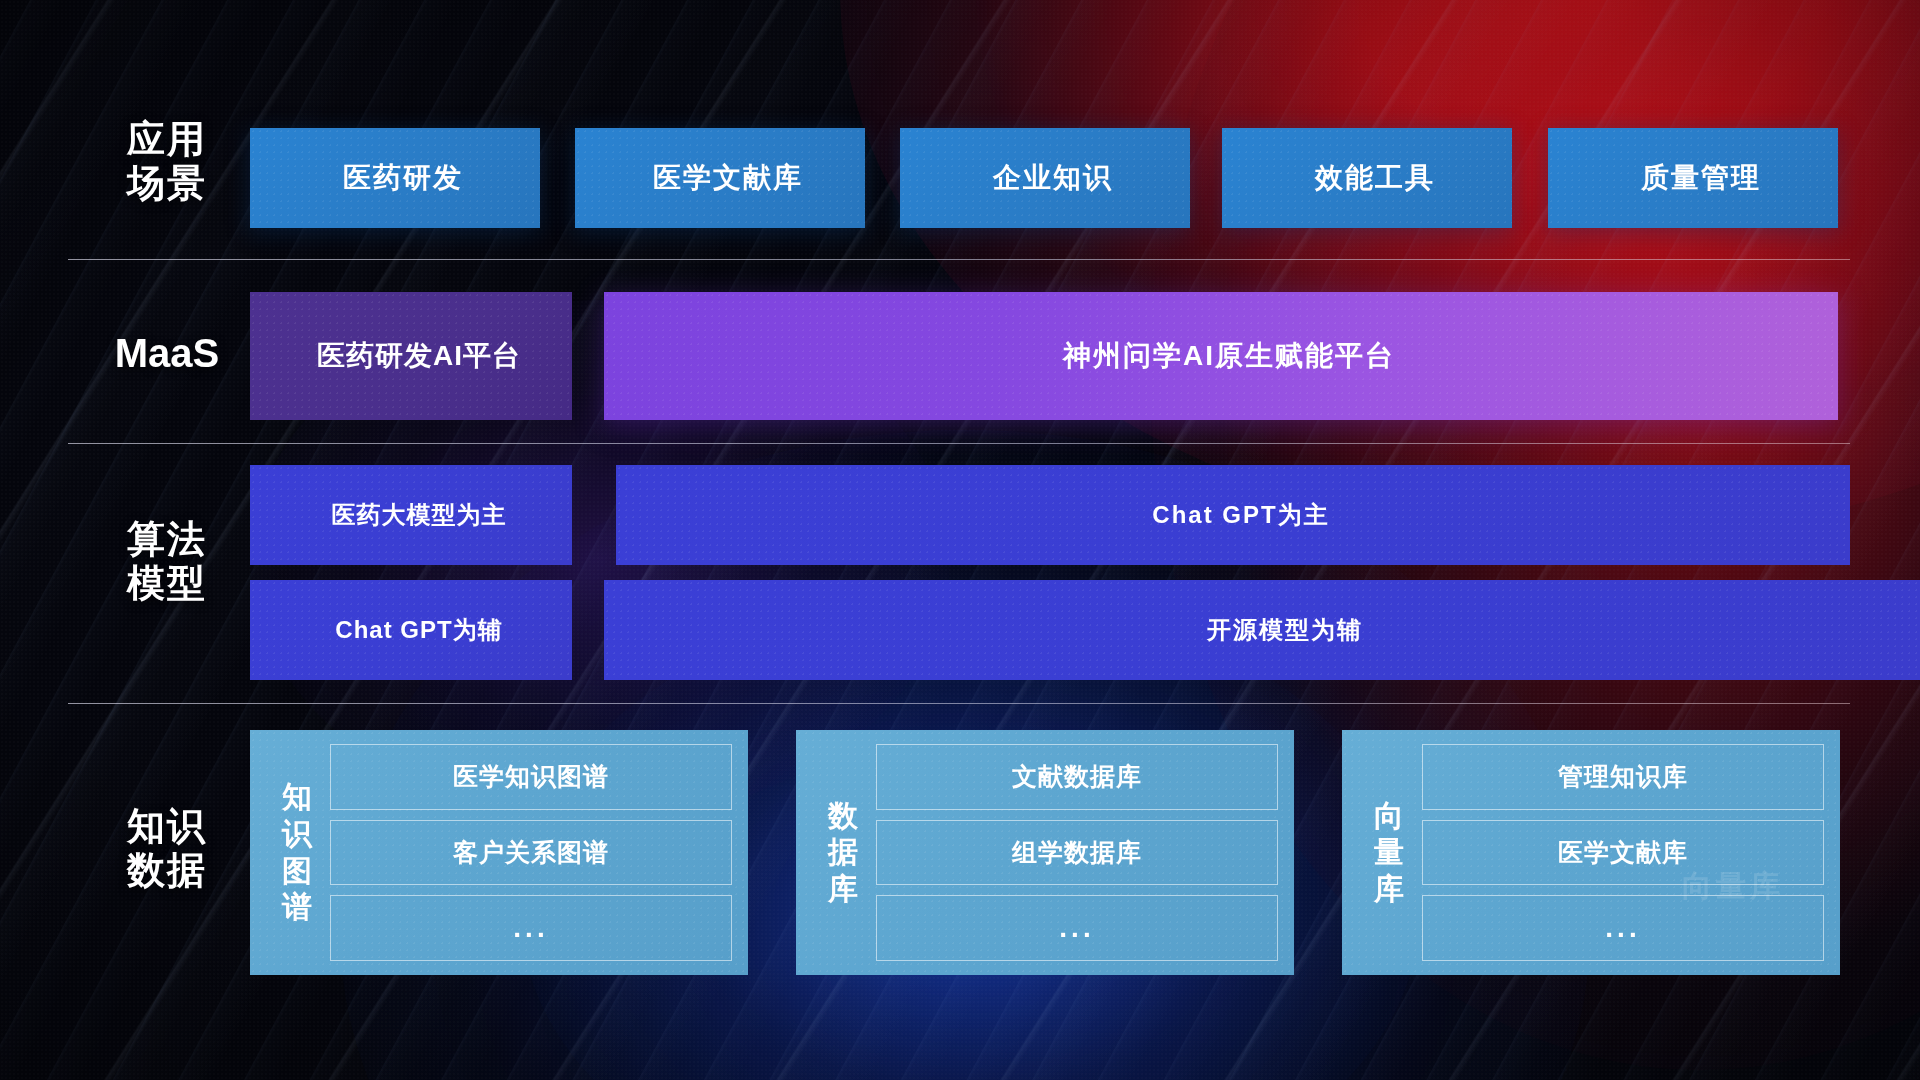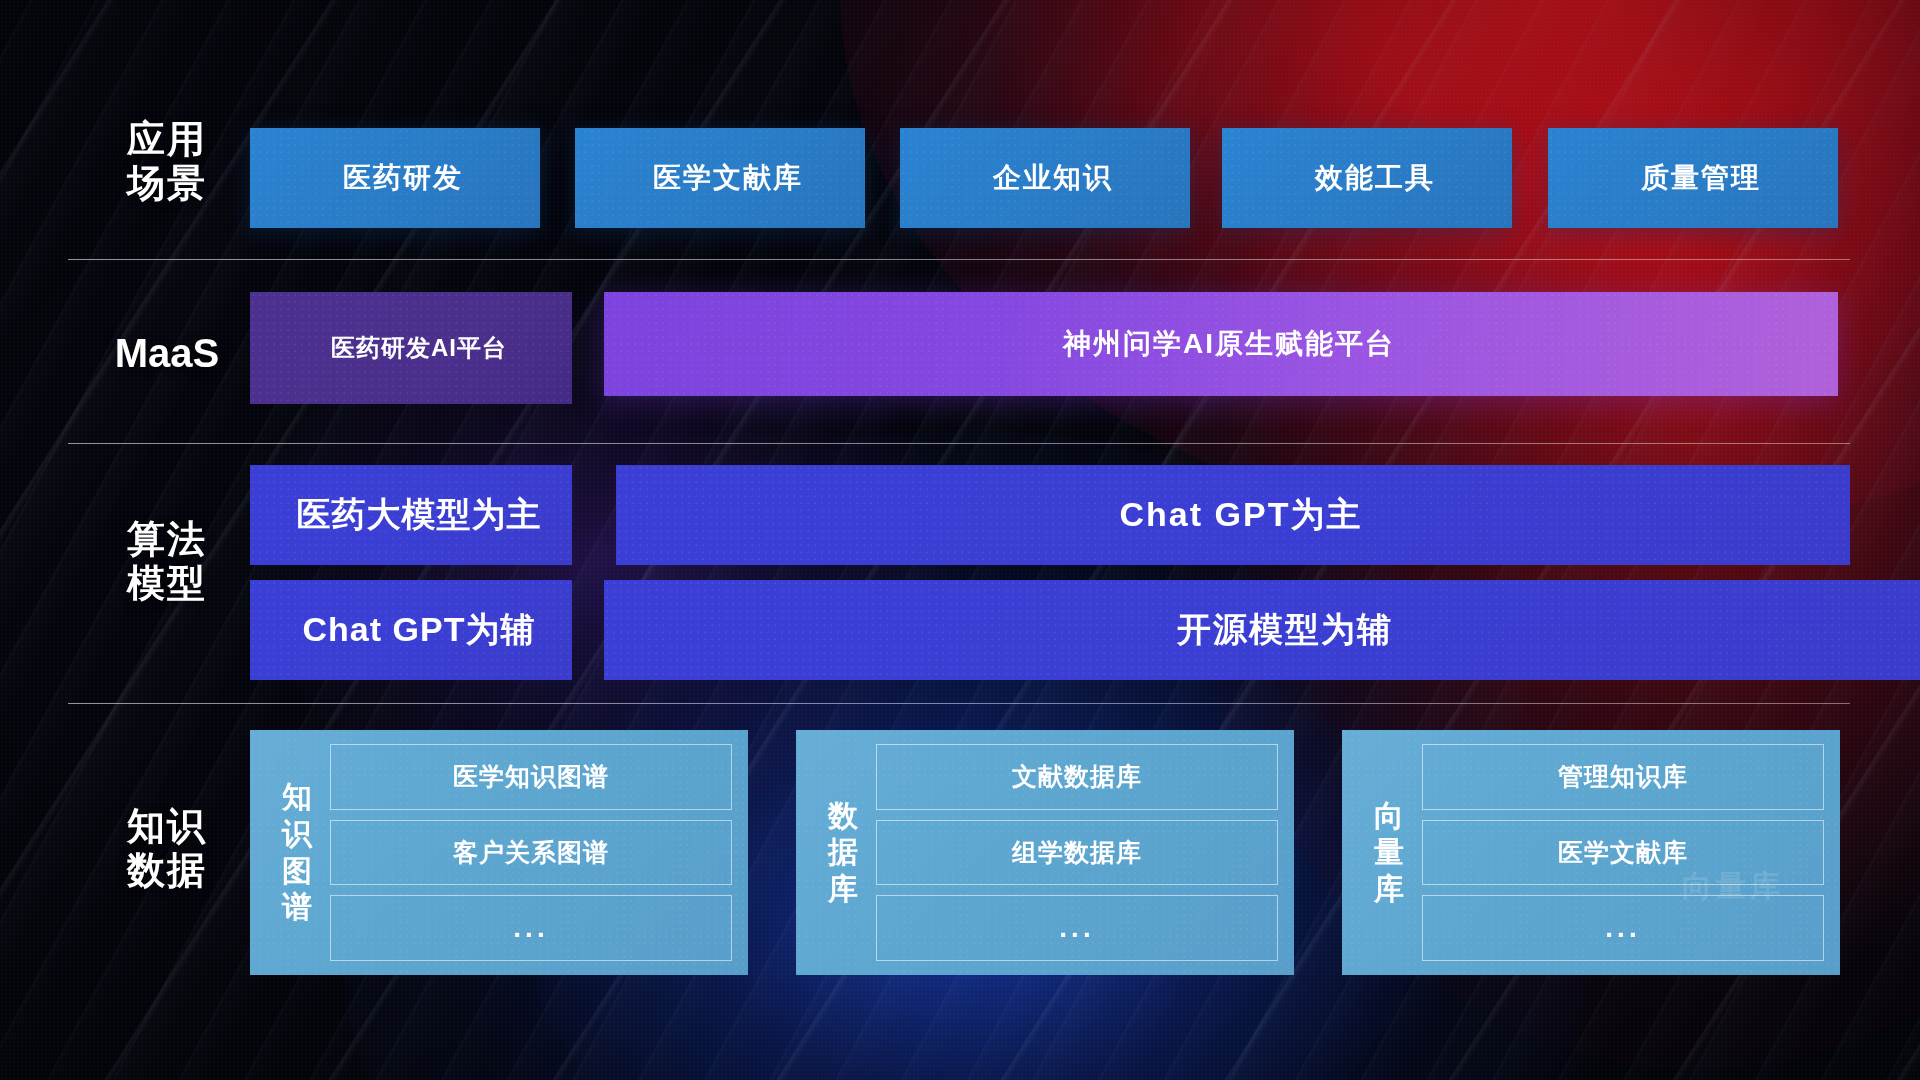--- a/index.html
+++ b/index.html
@@ -146,37 +146,37 @@
   .app-box {
     height:100px;
     background:linear-gradient(135deg,#2a83d2 0%,#2a7cc6 55%,#2775bd 100%);
     font-size:28px;
     letter-spacing:2px;
     box-shadow:0 4px 22px rgba(10,60,120,.35);
   }
 
   
   .maas-left {
-    height:112px;
+    height:128px;
     background:linear-gradient(135deg,#4d3191 0%,#4a2f8c 60%,#452a85 100%);
-    font-size:24px; letter-spacing:1px;
+    font-size:28px; letter-spacing:1px;
   }
   .maas-right {
-    height:104px;
+    height:128px;
     background:linear-gradient(100deg,#7c43de 0%,#8548e0 32%,#9b55e2 62%,#b061da 100%);
     font-size:28px; letter-spacing:2px;
     box-shadow:0 6px 28px rgba(110,50,200,.35);
     align-items:center;
   }
 
   
   .alg-box {
     height:100px;
     background:linear-gradient(135deg,#3b3fd6 0%,#3a3ed2 55%,#3b3ccb 100%);
-    font-size:34px; letter-spacing:1px;
+    font-size:24px; letter-spacing:1px;
   }
   .alg-box.wide { letter-spacing:2px; }
 
   
   .know-group {
     position:absolute;
     height:245px;
     background:linear-gradient(135deg,#66aed6 0%,#5da6d0 45%,#579fca 100%);
     display:flex; align-items:center;
     padding:14px 16px 14px 14px;

